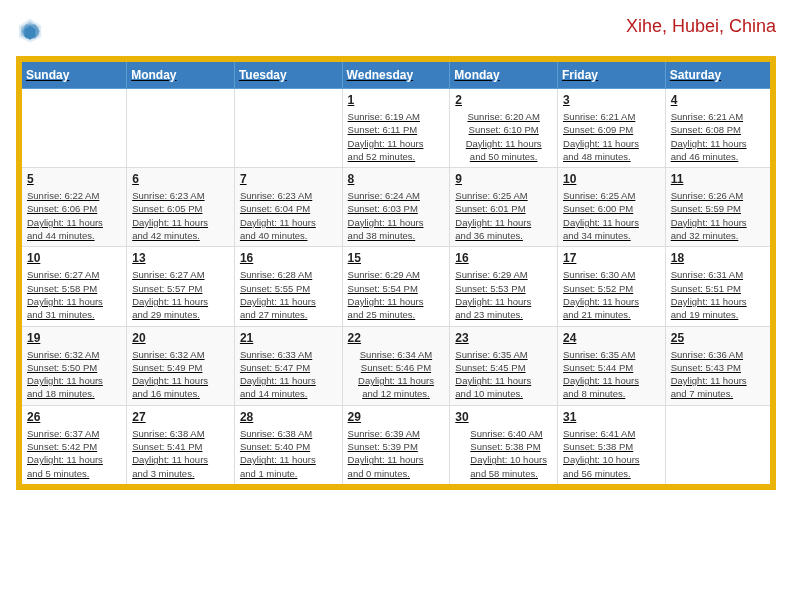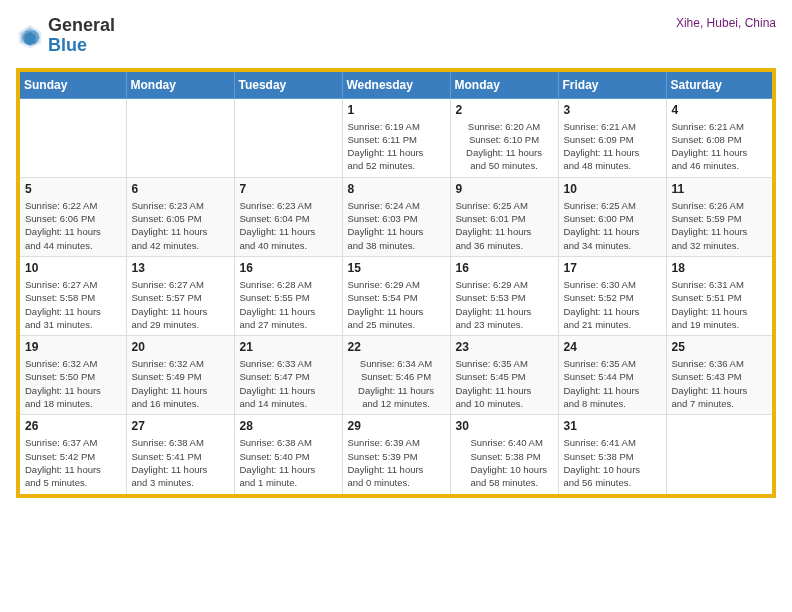--- a/index.html
+++ b/index.html
@@ -39,27 +39,28 @@
     }
     .title-block {
       text-align: right;
     }
     .month-title {
       font-size: 32px;
       font-weight: 300;
       color: #333;
     }
     .location-title {
-      font-size: 12px;
-      color: #701a75;
+      font-size: 18px;
+      color: #b91c1c;
     }
     .calendar {
       width: 100%;
       border-collapse: collapse;
-      border: 4px solid #eab308;
+      border: 6px solid #eab308;
+      text-decoration: underline;
     }
     .calendar th {
       background-color: #3a7ebf;
       color: #fff;
       font-size: 12px;
       font-weight: bold;
       padding: 6px 4px;
       text-align: left;
       border: 1px solid #5a9dd0;
     }
@@ -95,26 +96,20 @@
 <body>
 
 <div class="header">
   <div class="logo">
     <svg class="logo-icon" viewBox="0 0 40 40" xmlns="http://www.w3.org/2000/svg">
       <polygon points="20,4 36,14 36,30 20,38 4,30 4,14" fill="#2a7ab8" opacity="0.15"></polygon>
       <polygon points="20,8 33,16 33,28 20,34 7,28 7,16" fill="#2a7ab8" opacity="0.3"></polygon>
       <polygon points="14,12 28,12 34,22 28,32 14,32 8,22" fill="#2a7ab8" opacity="0.5"></polygon>
       <polygon points="20,14 28,19 28,29 20,34 12,29 12,19" fill="#2a7ab8" opacity="0.7"></polygon>
     </svg>
-    <div>
-      <div>
-        <span class="logo-text-general">General</span><br>
-        <span class="logo-text-blue">Blue</span>
-      </div>
-    </div>
   </div>
   <div class="title-block">
     <div class="location-title">Xihe, Hubei, China</div>
   </div>
 </div>
 
 <table class="calendar">
   <thead>
     <tr>
     <th>Sunday</th>

